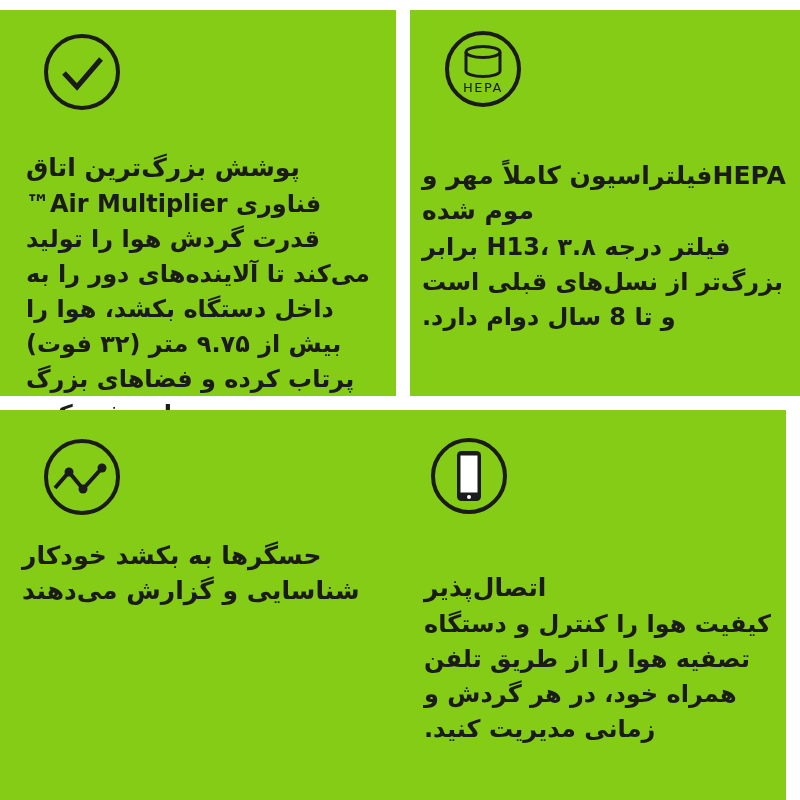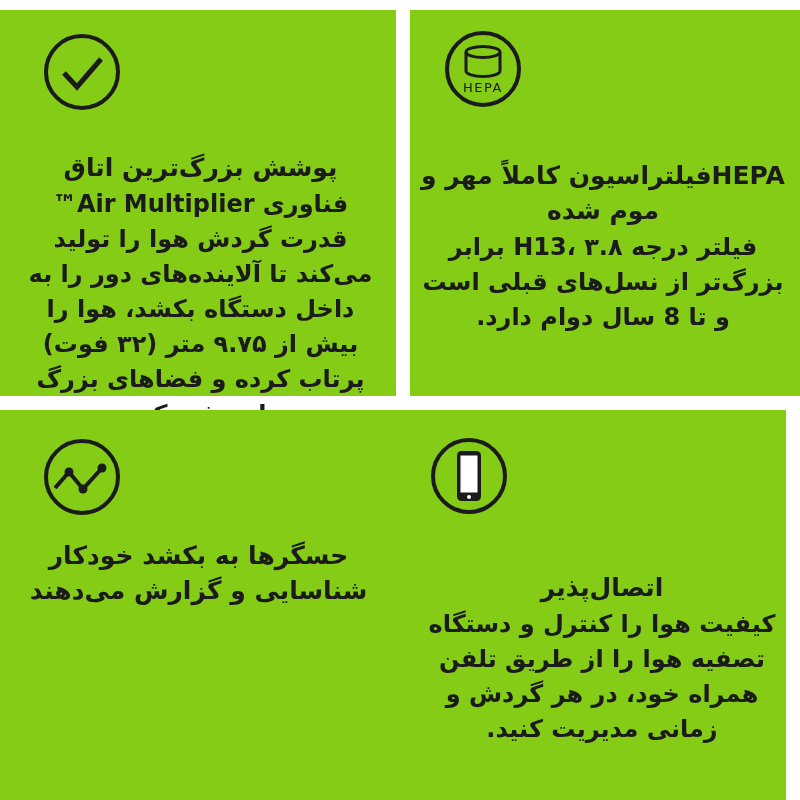--- a/index.html
+++ b/index.html
@@ -14,25 +14,25 @@
   #card-sensor{left:0;   top:410px; width:396px;height:390px;}
   #card-phone {left:396px;top:410px;width:390px;height:390px;}
 
   .icon{position:absolute;width:80px;height:80px;}
   #card-room   .icon{left:42px;top:22px;}
   #card-hepa   .icon{left:33px;top:19px;}
   #card-sensor .icon{left:42px;top:27px;}
   #card-phone  .icon{left:33px;top:26px;}
 
   .text{
-    position:absolute;direction:rtl;text-align:center;
+    position:absolute;direction:rtl;text-align:left;
     color:#1b1b1b;
   }
   #card-room   .text{top:140px;right:21px;left:26px;}
-  #card-hepa   .text{top:148px;right:6px; left:2px;}
+  #card-hepa   .text{top:148px;right:6px; left:12px;}
   #card-sensor .text{top:128px;right:21px;left:22px;}
   #card-phone  .text{top:160px;right:6px; left:28px;}
 
   .title{font-weight:bold;font-size:25px;line-height:35px;margin:0 0 2px 0;}
   .body {font-weight:bold;font-size:24px;line-height:35px;margin:0;}
 
   svg{display:block;}
   .stroke{fill:none;stroke:#1b1b1b;}
   .hepa-label{
     font-family:"DejaVu Sans",sans-serif;

